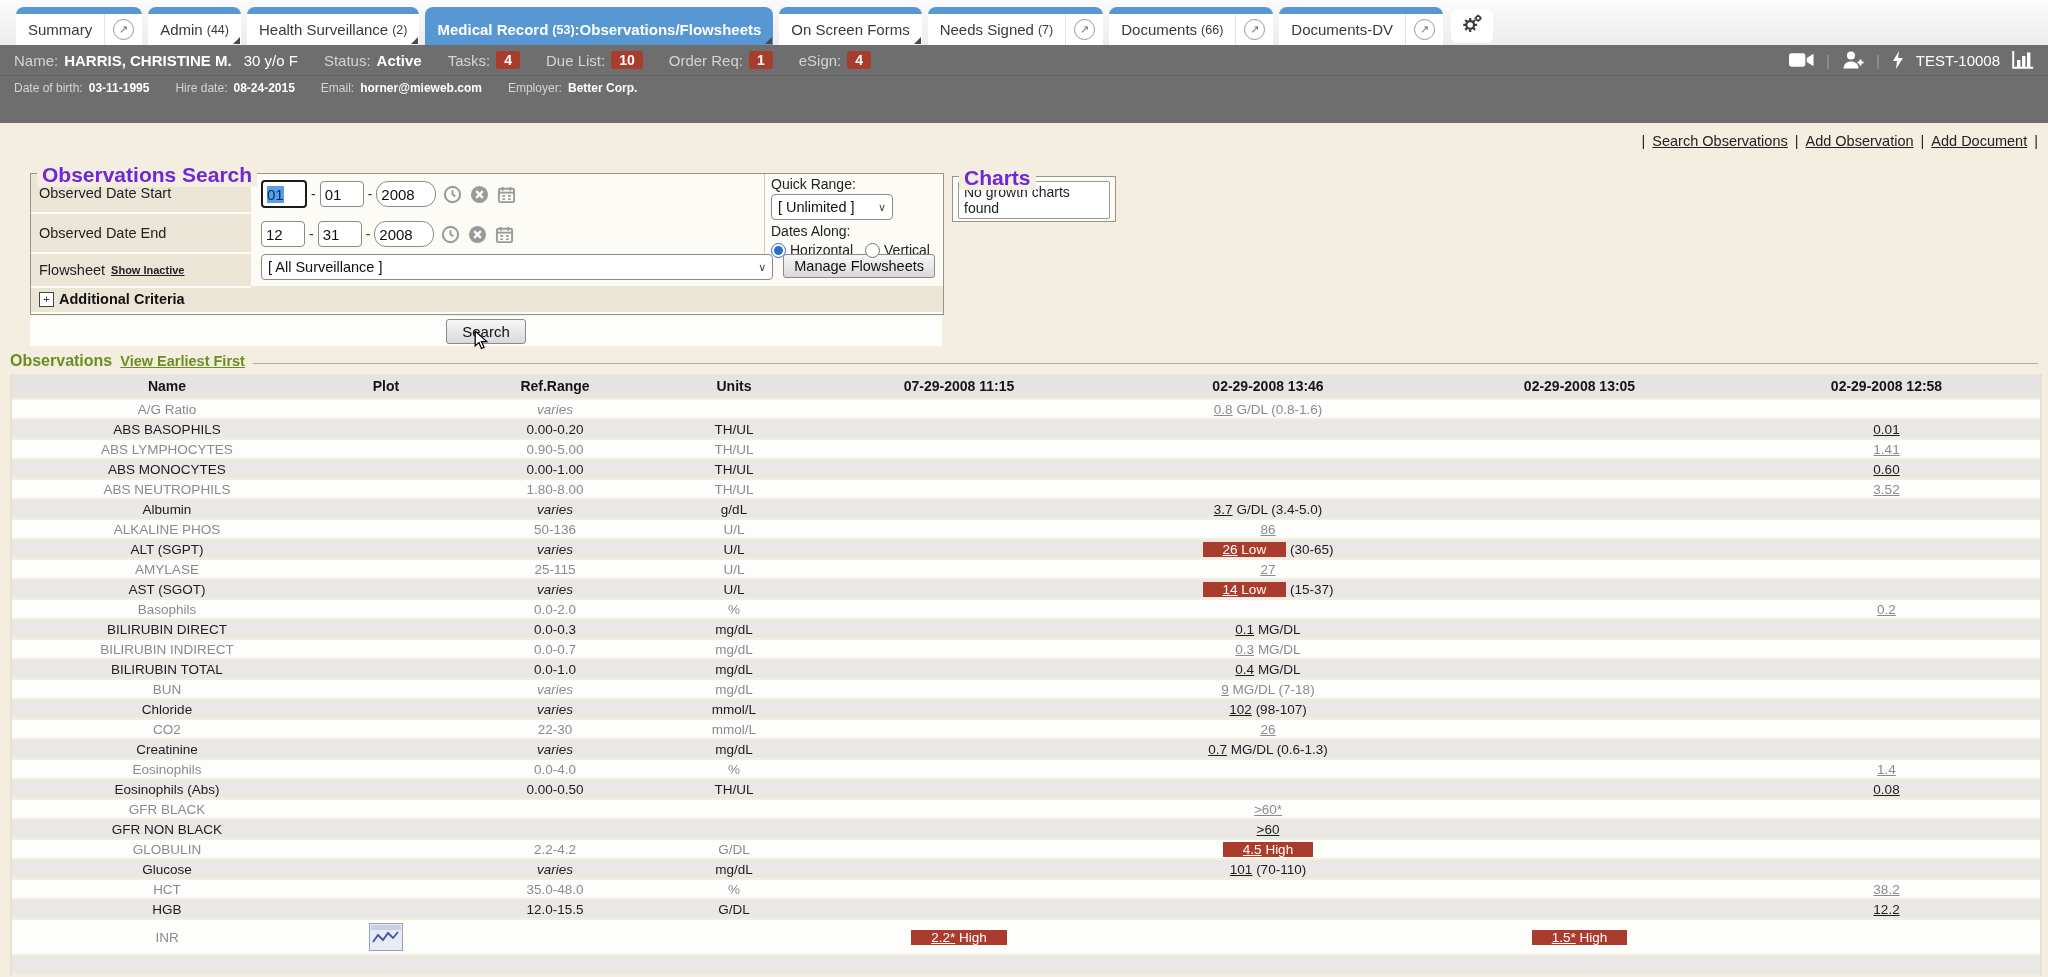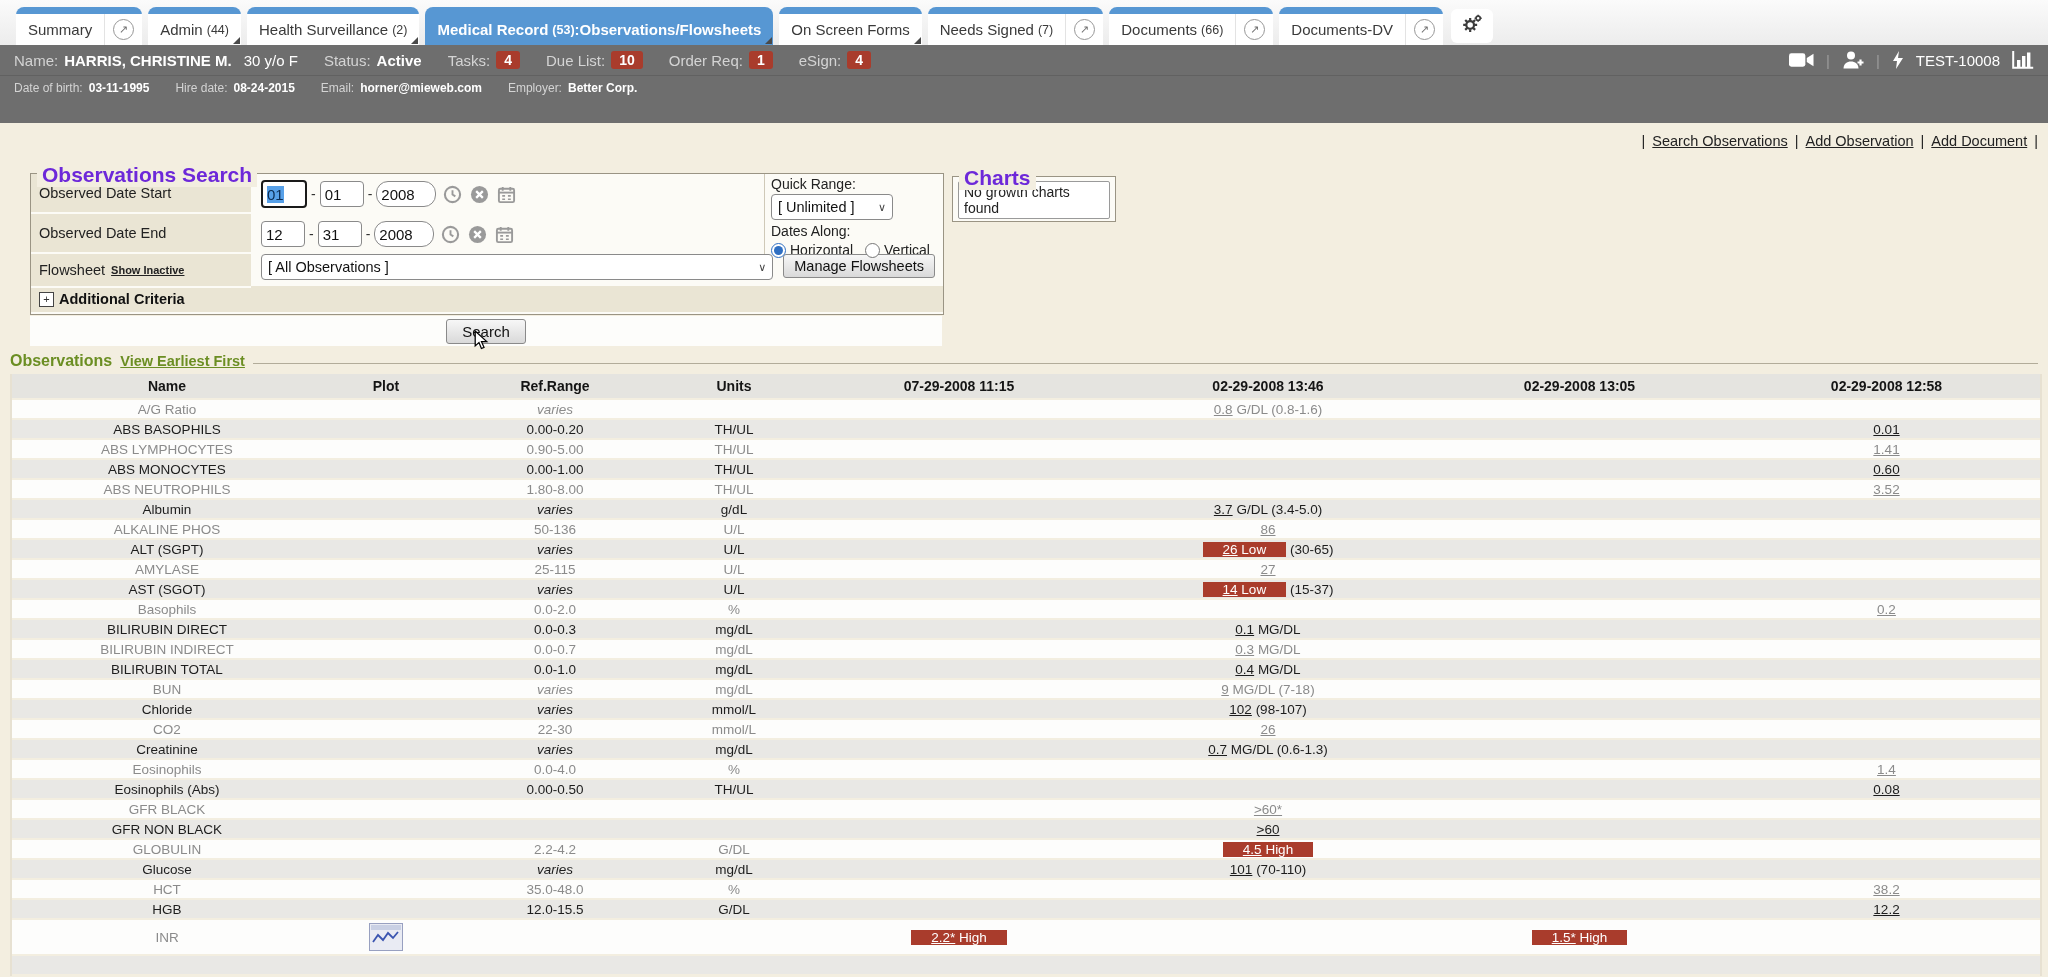--- a/index.html
+++ b/index.html
@@ -402,21 +402,21 @@
           <span>Vertical</span>
         </div>
       </div>
     </div>
     <div class="sf-row3">
       <div class="lbl-cell" style="height:100%;align-items:center;">
         <span>Flowsheet</span>
         <span class="show-inactive">Show Inactive</span>
       </div>
       <div class="fakeselect flow-select">
-        <span>[ All Observations ]</span>
+        <span>[ All Surveillance ]</span>
         <span class="sel-arrow">∨</span>
       </div>
       <button class="bevel" style="margin-right:8px;">Manage Flowsheets</button>
     </div>
     <div class="sf-row4">
       <span class="plusbox">+</span>
       <span class="addl-lbl">Additional Criteria</span>
     </div>
   </div>
 

